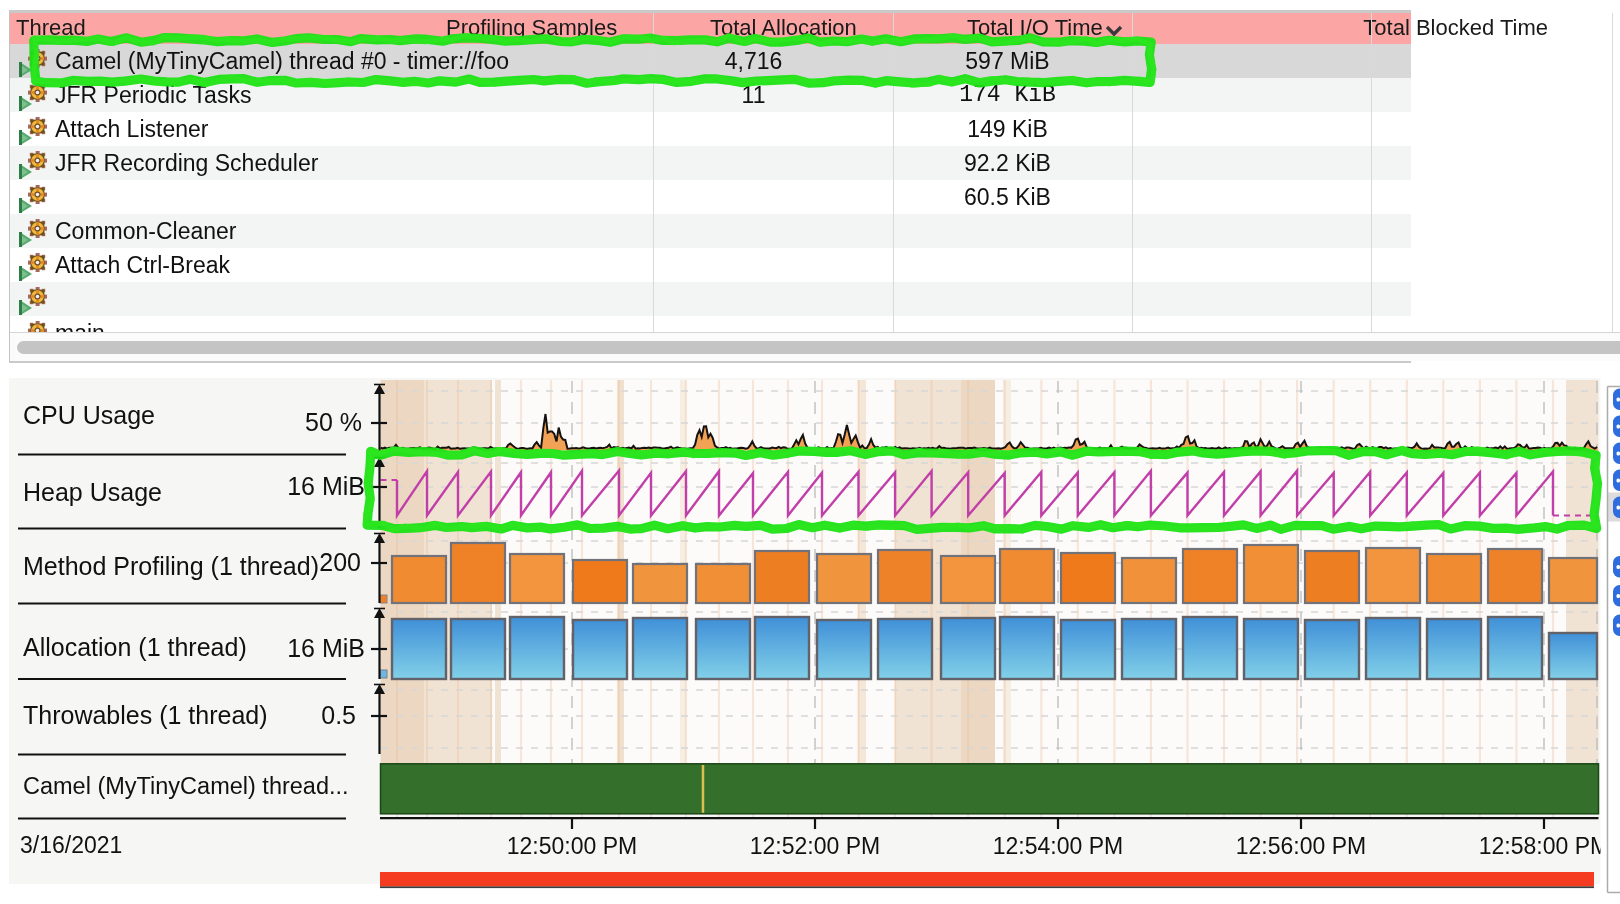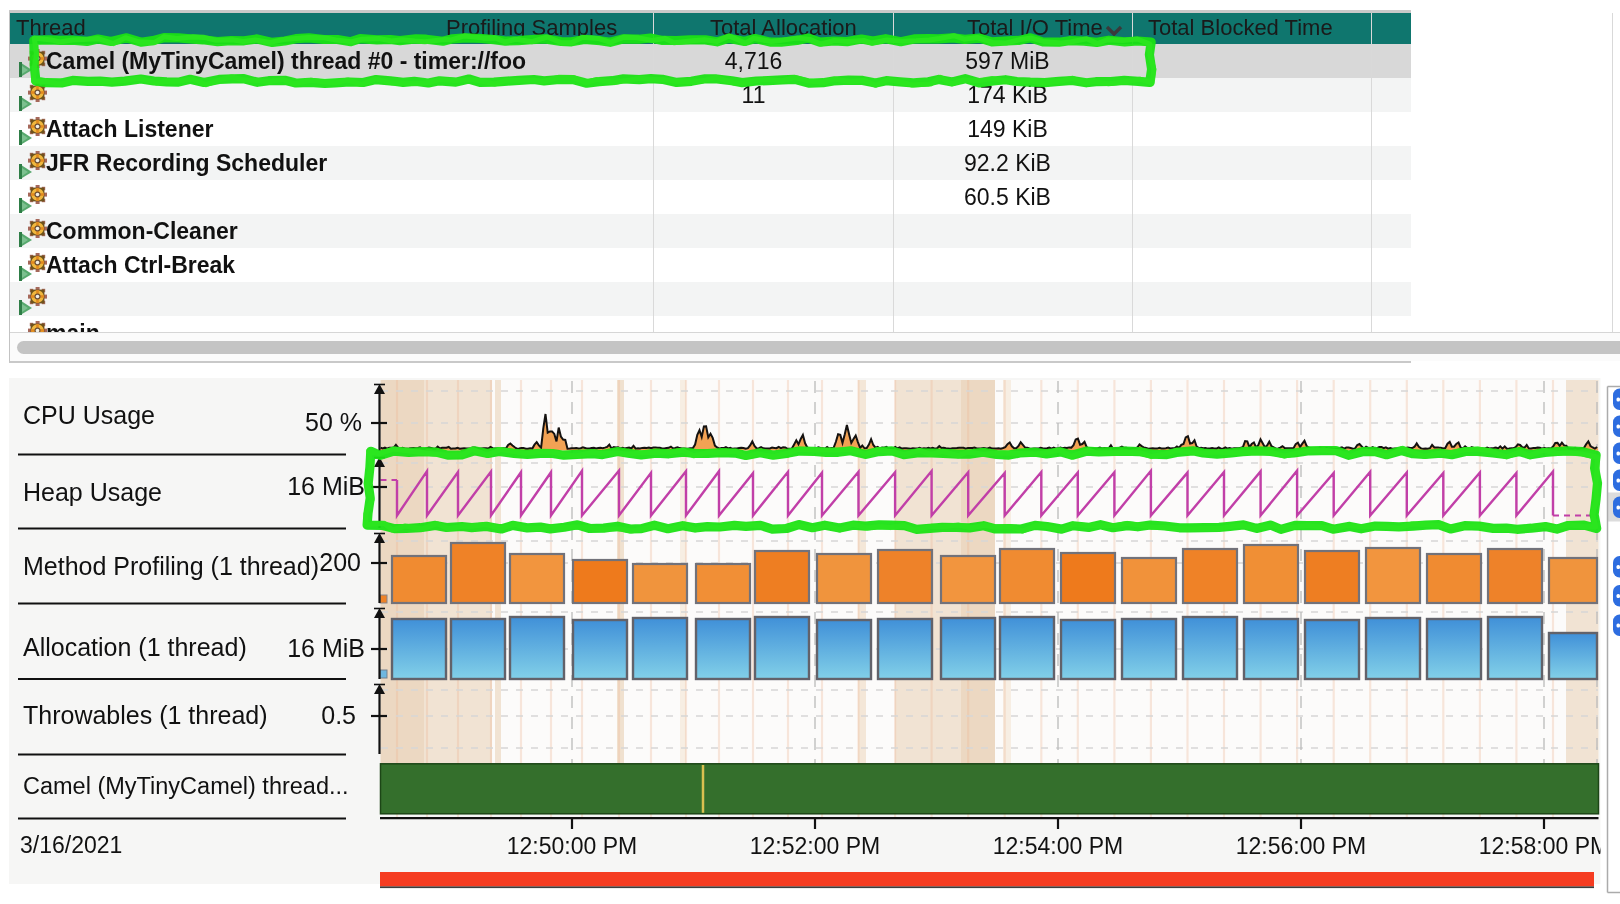--- a/index.html
+++ b/index.html
@@ -1,36 +1,36 @@
 <!DOCTYPE html>
 <html><head><meta charset="utf-8"><style>
 *{margin:0;padding:0;box-sizing:border-box}
 html,body{width:1620px;height:904px;background:#fff;font-family:"Liberation Sans",sans-serif;overflow:hidden}
 .abs{position:absolute}
-#tbl{position:absolute;left:9px;top:10px;width:1402px;height:353px;border-left:1px solid #c3c3c3;border-top:3px solid #c9c9c9;border-bottom:2px solid #c9c9c9;background:#0f766e}
+#tbl{position:absolute;left:9px;top:10px;width:1402px;height:353px;border-left:1px solid #c3c3c3;border-top:3px solid #c9c9c9;border-bottom:2px solid #c9c9c9;background:#fca5a5}
 #hdr{position:absolute;left:0;top:0;width:100%;height:31px;color:#1a1a1a;font-size:22px}
 #hdr .h{position:absolute;top:0;line-height:30px;white-space:nowrap}
 #rows{position:absolute;left:0;top:31px;width:100%;height:288px;overflow:hidden}
 .row{position:absolute;left:0;width:1603px;height:34px;font-size:23px;line-height:34px;white-space:nowrap;color:#111}
-.row .nm{position:absolute;left:36px;top:0;font-weight:bold}
+.row .nm{position:absolute;left:45px;top:0;font-weight:normal}
 .row .num{position:absolute;top:0;text-align:center}
 .tri{position:absolute;left:9px;top:18px;width:14px;height:15px}
 .gear{position:absolute;left:18px;top:5px;width:19px;height:19px}
 .vline{position:absolute;top:0;width:1px;height:319px;background:#d9d9d9}
 #sbar{position:absolute;left:0;top:319px;width:1611px;height:29px;background:#fbfbfb;border-top:1px solid #d6d6d6}
 #thumb{position:absolute;left:7px;top:8px;width:1612px;height:13px;border-radius:6.5px;background:#c4c4c4}
 </style></head><body>
 <div id="page" style="position:absolute;left:0;top:0;width:1620px;height:904px">
   <div id="tbl">
     <div id="hdr">
       <div class="h" style="left:6px">Thread</div>
       <div class="h" style="left:436px;width:433px;">Profiling Samples</div>
       <div class="h" style="left:700px;width:393px;text-align:left">Total Allocation</div>
       <div class="h" style="left:957px;width:400px;text-align:left">Total I/O Time</div>
-      <div class="h" style="left:1138px;width:400px;text-align:left">Total Blocked Time</div>
+      <div class="h" style="left:1138px;width:400px;text-align:right">Total Blocked Time</div>
       <svg class="abs" style="left:1095px;top:11px" width="18" height="14" viewBox="0 0 18 14">
           <path d="M2,3 L9,10 L16,3" fill="none" stroke="#3a3a3a" stroke-width="3.4"></path>
         </svg>
     </div>
     <div id="rows">
 <div class="row" style="top:0px;background:#d8d8d8">
   <svg class="tri" viewBox="0 0 14 15">
             <rect x="0" y="0" width="3" height="15" fill="#2e7d46"></rect>
             <polygon points="3,1.5 13,8 3,14" fill="#57a96d"></polygon>
             <polygon points="3,4 9,8 3,12" fill="#7cc08f"></polygon>
@@ -78,22 +78,23 @@
             </g>
     <rect x="2.6" y="2.6" width="13.8" height="13.8" fill="#6e521c"></rect>
     <circle cx="9.5" cy="9.5" r="6.2" fill="#f0b83e"></circle>
     <g stroke="#e18a1f" stroke-width="2.6">
               <line x1="9.5" y1="3" x2="9.5" y2="16"></line>
               <line x1="3" y1="9.5" x2="16" y2="9.5"></line>
             </g>
     <circle cx="9.5" cy="9.5" r="3.0" fill="#6b5038"></circle>
     <circle cx="9.5" cy="9.5" r="1.8" fill="#f4f0e4"></circle>
   </svg>
+  <div class="nm">JFR Periodic Tasks</div>
   <div class="num" style="left:610px;width:267px;">11</div>
-  <div class="num" style="left:877px;width:241px;">174 KiB</div>
+  <div class="num" style="left:877px;width:241px;font-family:Liberation Mono, monospace;">174 KiB</div>
 </div>
 <div class="row" style="top:68px;background:#ffffff">
   <svg class="tri" viewBox="0 0 14 15">
             <rect x="0" y="0" width="3" height="15" fill="#2e7d46"></rect>
             <polygon points="3,1.5 13,8 3,14" fill="#57a96d"></polygon>
             <polygon points="3,4 9,8 3,12" fill="#7cc08f"></polygon>
           </svg>
   <svg class="gear" viewBox="0 0 19 19">
     <g fill="#a5685a">
               <rect x="7.6" y="0" width="4" height="4"></rect>

